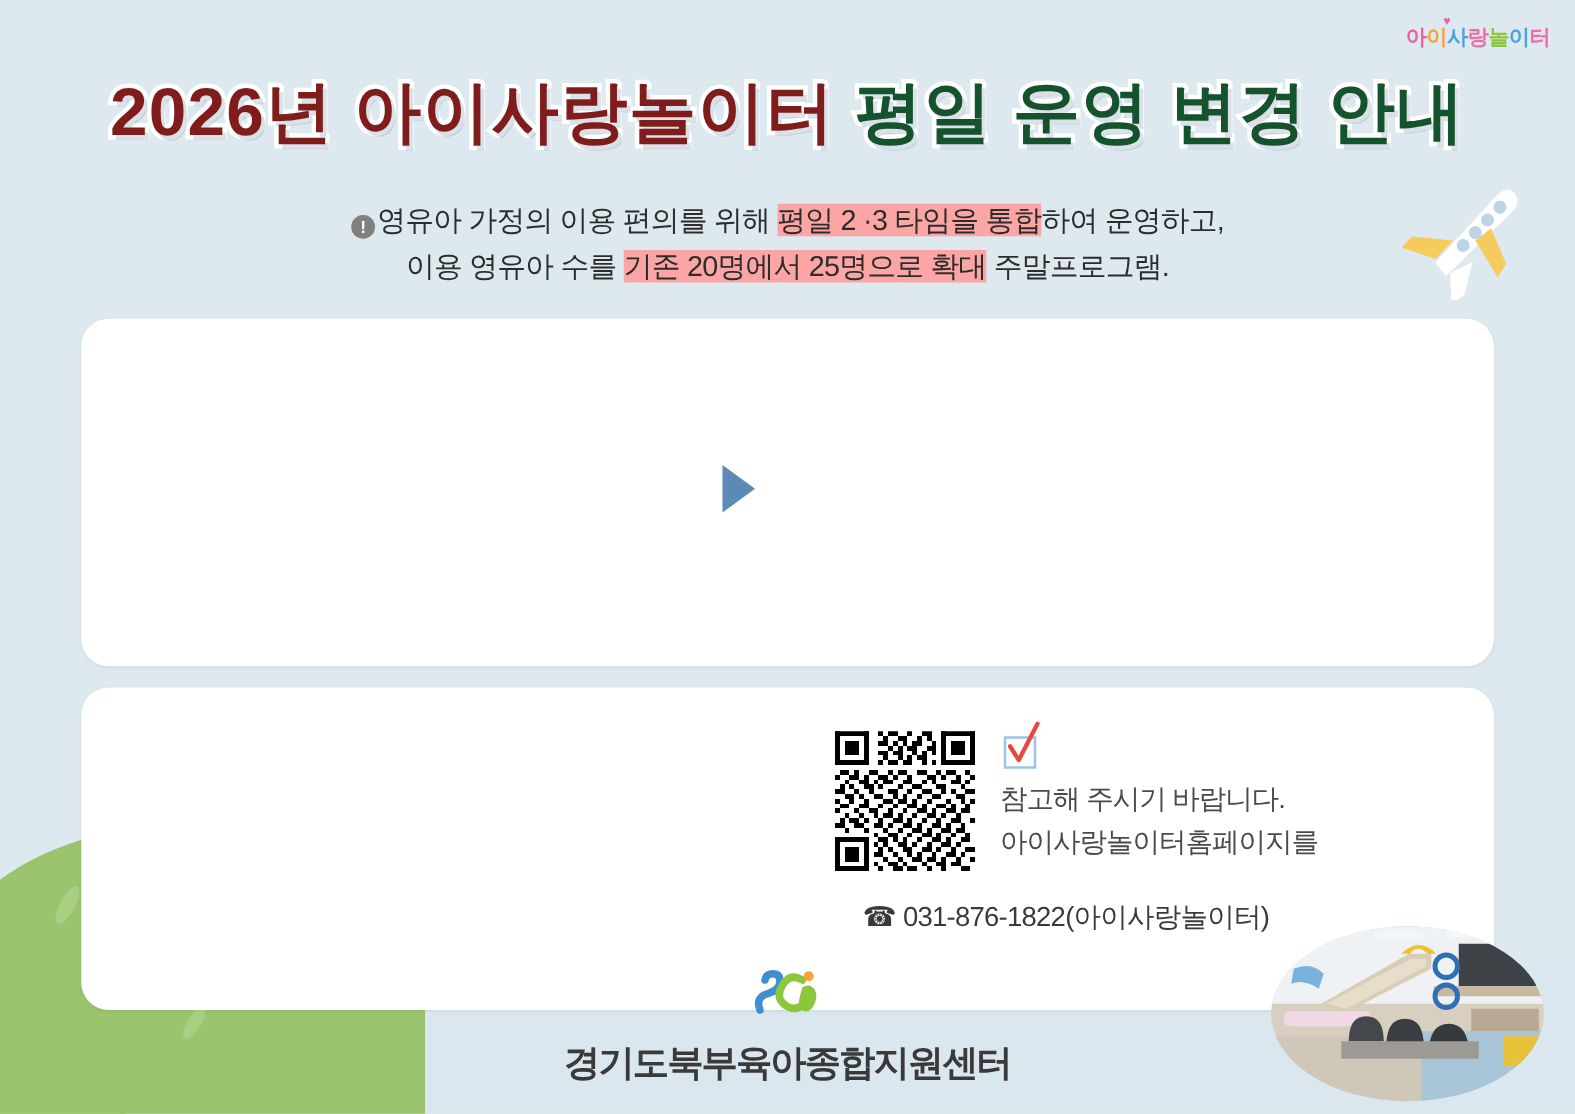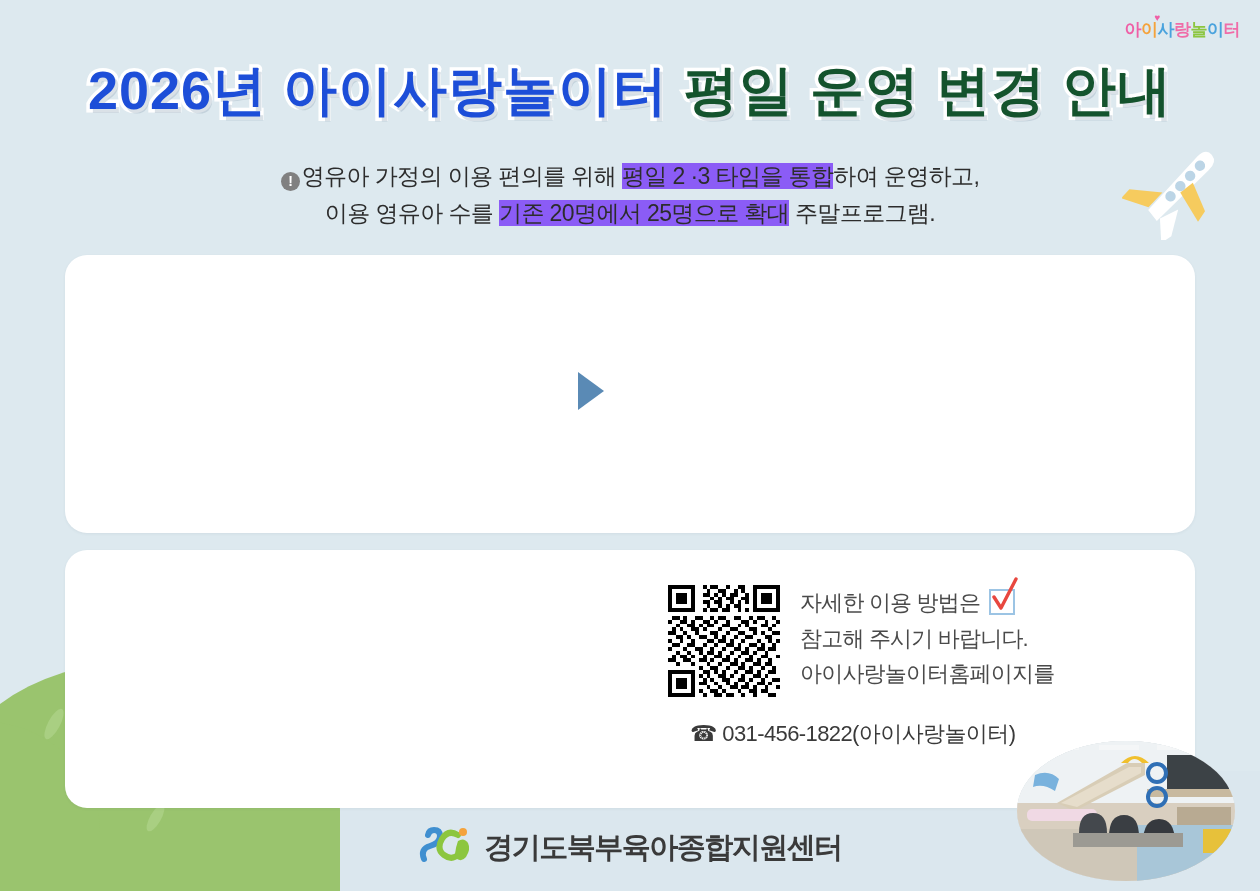--- a/index.html
+++ b/index.html
@@ -66,21 +66,21 @@
     z-index: 5;
   }
   .title {
     font-size: 54px;
     font-weight: bold;
     letter-spacing: 1px;
     line-height: 1.05;
     white-space: nowrap;
   }
   .title .t-light {
-    color: #1d4ed8;
+    color: #7f1d1d;
     -webkit-text-stroke: 7px #ffffff;
     paint-order: stroke fill;
     text-shadow: 3px 4px 0 rgba(150,170,185,0.35);
   }
   .title .t-dark {
     color: #14532d;
     -webkit-text-stroke: 7px #ffffff;
     paint-order: stroke fill;
     text-shadow: 3px 4px 0 rgba(150,170,185,0.35);
   }
@@ -102,21 +102,21 @@
     border-radius: 50%;
     background: #808080;
     color: #fff;
     font-size: 14px;
     font-weight: bold;
     line-height: 19px;
     text-align: center;
     vertical-align: -2px;
     margin-right: 2px;
   }
-  .hl { background: #8b5cf6; }
+  .hl { background: #fca5a5; }
 
   
   .airplane { position: absolute; right: 28px; top: 140px; z-index: 4; }
 
   
   .card {
     position: absolute;
     background: #ffffff;
     border-radius: 22px;
     z-index: 3;
@@ -229,21 +229,21 @@
     border-radius: 50%;
     overflow: hidden; z-index: 4;
     background: #b9c3c8;
   }
 
   
   .footer {
     position: absolute; left: 0; bottom: 20px; width: 100%;
     text-align: center; z-index: 5;
   }
-  .footer-inner { display: inline-flex; align-items: center; gap: 10px; }
+  .footer-inner { display: inline-flex; align-items: center; gap: 10px; flex-direction: column; }
   .footer-text {
     font-size: 29px; font-weight: bold; color: #3a3a3a;
     letter-spacing: -1.5px;
   }
 </style>
 </head>
 <body>
 
 <div class="bg-bottom-band"></div>
 <div class="bg-green-blob"></div>
@@ -598,32 +598,31 @@
             <rect x="12" y="28" width="2" height="1"></rect>
             <rect x="15" y="28" width="2" height="1"></rect>
             <rect x="19" y="28" width="1" height="1"></rect>
             <rect x="22" y="28" width="1" height="1"></rect>
             <rect x="26" y="28" width="2" height="1"></rect>
         </g>
       </svg>
     </div>
     <div class="qr-text">
       <div>
-        <span>자세한 이용 방법은</span>
         <span class="chkbox">
           <svg width="30" height="40" viewBox="0 0 30 40">
             <path d="M5 20 L12 31 L27 2" stroke="#e8473f" stroke-width="3.4" fill="none" stroke-linecap="round" stroke-linejoin="round"></path>
           </svg>
         </span>
       </div>
       <div>참고해 주시기 바랍니다.</div>
       <div>아이사랑놀이터홈페이지를</div>
     </div>
   </div>
-  <div class="phone-line">☎ 031-456-1822(아이사랑놀이터)</div>
+  <div class="phone-line">☎ 031-876-1822(아이사랑놀이터)</div>
 </div>
 
 <div class="photo">
   <svg width="218" height="140" viewBox="0 0 218 140">
     <rect width="218" height="140" fill="#e9eef1"></rect>
     <rect x="0" y="0" width="218" height="62" fill="#eef2f4"></rect>
     <rect x="0" y="62" width="218" height="30" fill="#d9cfc0"></rect>
     <rect x="0" y="88" width="218" height="52" fill="#cfc7b8"></rect>
     <rect x="120" y="84" width="98" height="56" fill="#a8c6d8"></rect>
     <rect x="22" y="4" width="40" height="5" fill="#f4f6f7"></rect>

